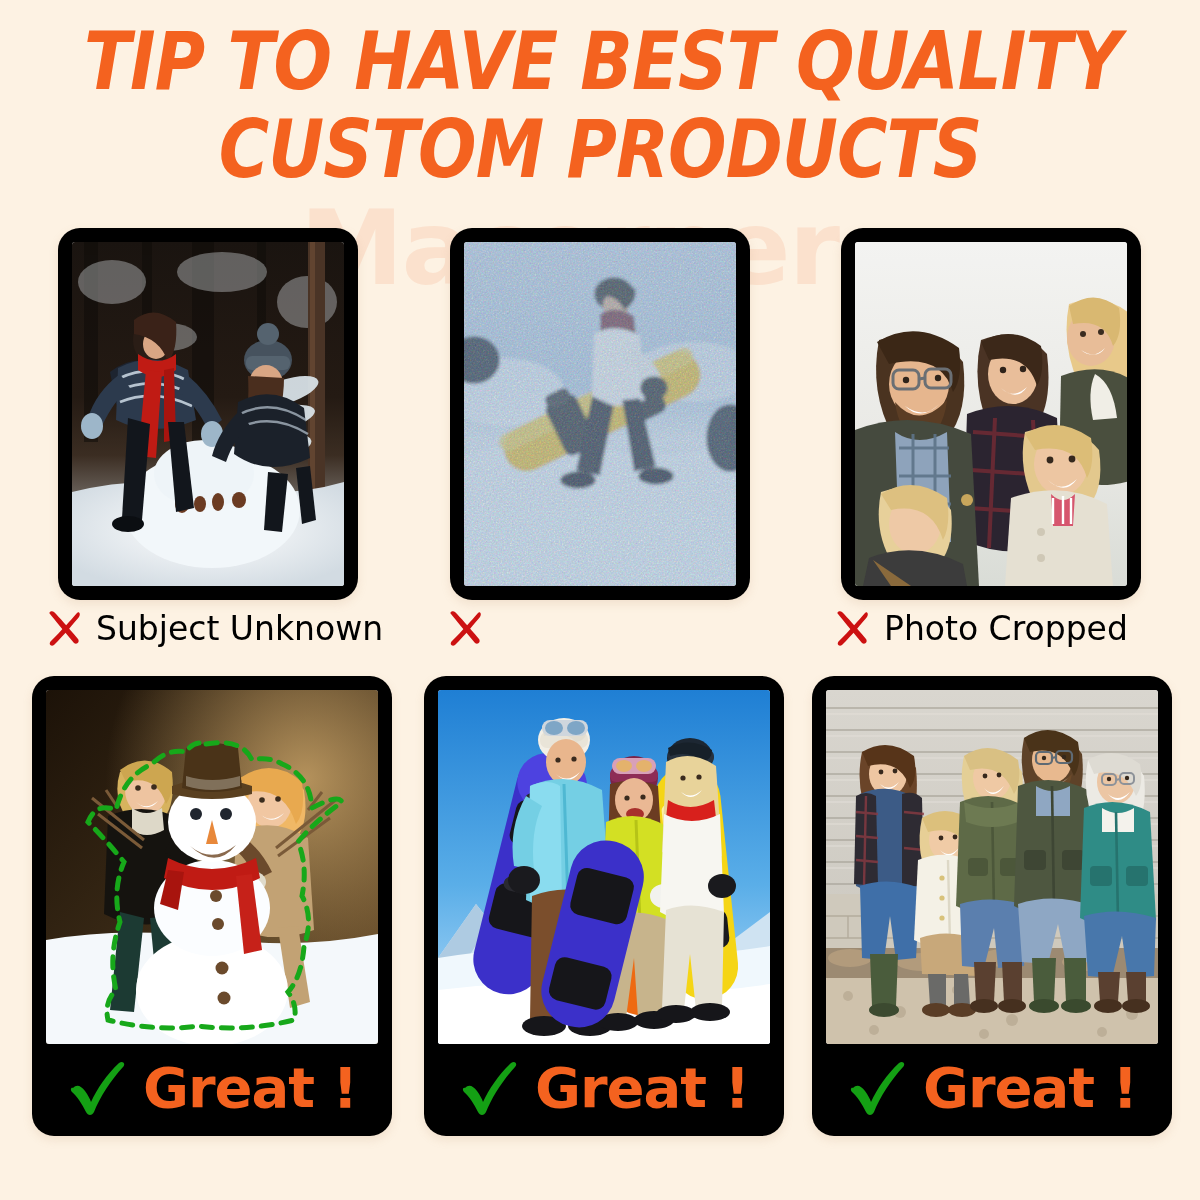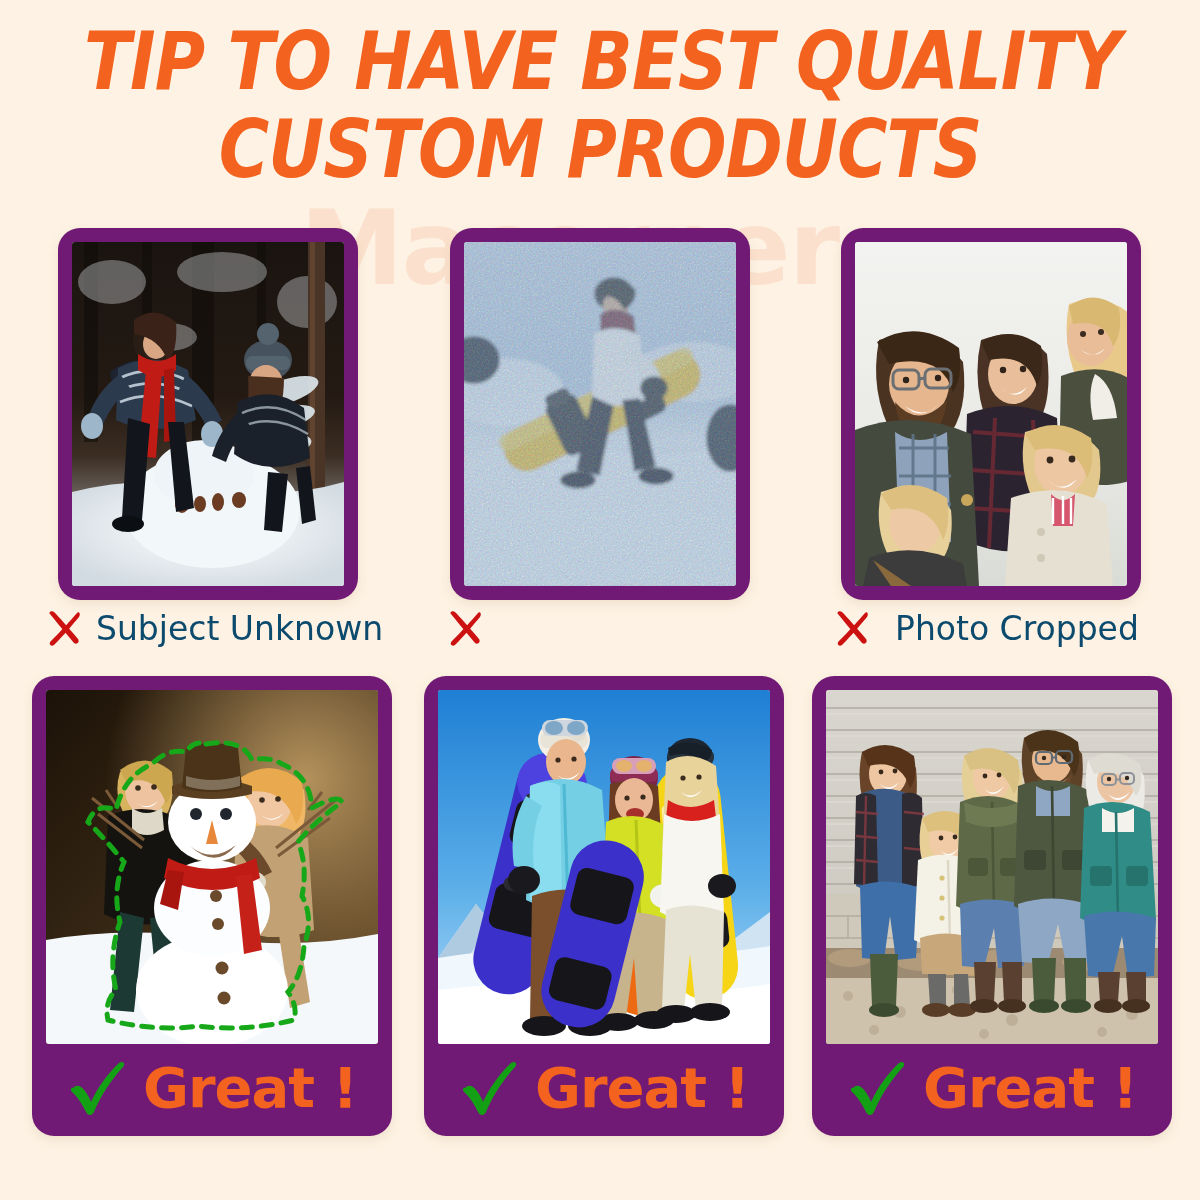--- a/index.html
+++ b/index.html
@@ -45,21 +45,21 @@
   }
   #title .ln{display:block;white-space:nowrap;}
 
   
   .grid{position:absolute;left:0;top:0;width:1200px;height:1200px;z-index:2;}
 
   .cell{position:absolute;}
 
   .card{
     position:absolute;
-    background:#701a75;
+    background:#000000;
     border-radius:22px;
     box-shadow:0 4px 10px rgba(190,150,110,.18);
     overflow:hidden;
   }
   .photo{
     position:absolute;
     left:14px; top:14px;
     right:14px;
     border-radius:3px;
     overflow:hidden;
@@ -74,21 +74,21 @@
   .c-bot .card{width:360px;height:460px;}
   .c-bot .photo{top:14px;height:354px;}
 
   
   .badlabel{
     position:absolute;
     display:flex;align-items:center;
     font-family:"DejaVu Sans", sans-serif;
     font-size:33px;
     font-weight:400;
-    color:#0c4a6e;
+    color:#000000;
     white-space:nowrap;
   }
   .xmark{
     width:40px;height:40px;margin-right:12px;flex:0 0 auto;display:block;
   }
 
   
   .greatrow{
     position:absolute;
     left:0;
@@ -384,21 +384,21 @@
           <g>
             <path d="M26 250 Q70 234 96 268 Q100 306 82 324 L38 322 Q18 290 26 250 Z" fill="#e7d09a"></path>
             <ellipse cx="60" cy="282" rx="26" ry="30" fill="#eec9a6"></ellipse>
             <path d="M26 252 Q58 232 92 256 Q96 284 88 298 Q76 260 36 268 Z" fill="#ddc080"></path>
             <path d="M14 316 Q60 298 108 322 L112 344 L8 344 Z" fill="#3c3c3c"></path>
             <path d="M18 318 L56 344 L36 344 Z" fill="#8a6a3c"></path>
           </g>
         </svg>
       </div>
     </div>
-    <div class="badlabel" style="left:832px;top:608px;gap:11px;">
+    <div class="badlabel" style="left:832px;top:608px;">
       <svg class="xmark" viewBox="0 0 40 40">
         <path d="M6 6 C11 12 19 22 30 35 C33 37 36 34 34 31 C24 19 15 9 10 4 C8 2 4 4 6 6 Z" fill="#cc1111"></path>
         <path d="M33 5 C27 12 17 23 7 33 C4 36 7 39 10 37 C21 26 30 15 35 9 C37 6 35 3 33 5 Z" fill="#cc1111"></path>
       </svg>
       <span>Photo Cropped</span>
     </div>
   </div>
 
   <div class="cell c-bot">
     <div class="card" style="left:32px;top:676px;">

